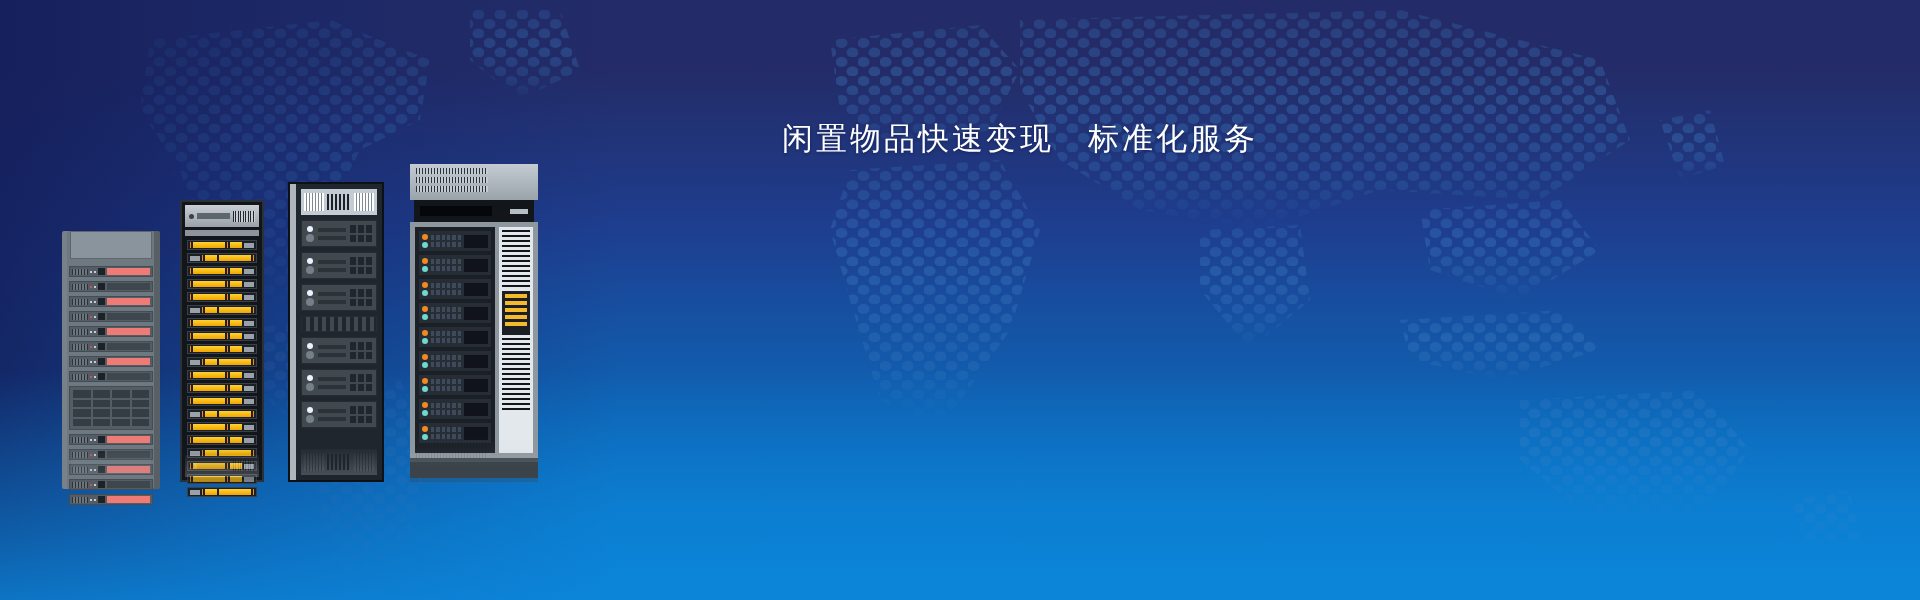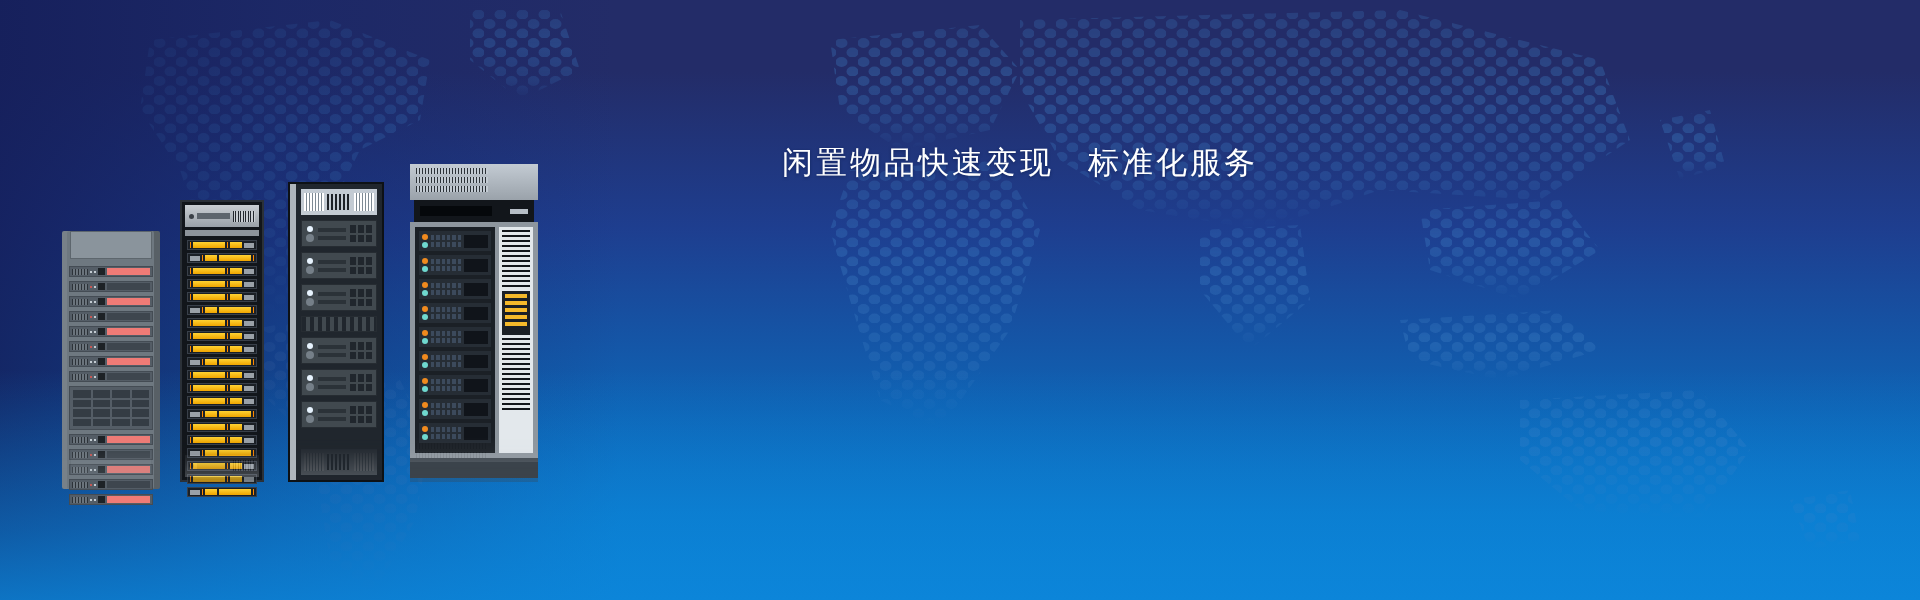--- a/index.html
+++ b/index.html
@@ -32,21 +32,21 @@
   .textblock{position:absolute;left:580px;top:80px;width:880px;text-align:center;}
   .headline{
     font-size:118px;line-height:1.06;font-weight:bold;letter-spacing:4px;
     background:linear-gradient(180deg,#ffffff 0%,#ffffff 40%,#dceaf8 58%,#a9cde9 78%,#9ec6e6 100%);
     -webkit-background-clip:text;background-clip:text;color:transparent;
     -webkit-text-fill-color:transparent;
     filter:drop-shadow(5px 6px 0px rgba(8,20,62,.55)) drop-shadow(0 0 14px rgba(0,0,0,.25));
     white-space:nowrap;
   }
   .subline{
-    margin-top:62px;color:#ffffff;font-size:31px;letter-spacing:3px;font-weight:normal;
+    margin-top:38px;color:#ffffff;font-size:31px;letter-spacing:3px;font-weight:normal;
     text-shadow:0 1px 3px rgba(5,20,60,.5);white-space:nowrap;
   }
 
   
   .racks{position:absolute;left:50px;bottom:118px;width:520px;height:330px;}
   .rack{position:absolute;bottom:0;}
 
   .refl{position:absolute;left:0;width:100%;top:100%;height:46px;opacity:.30;
         transform:scaleY(-1);transform-origin:top;
         -webkit-mask-image:linear-gradient(180deg,#000 0%,rgba(0,0,0,.12) 70%,transparent 100%);

